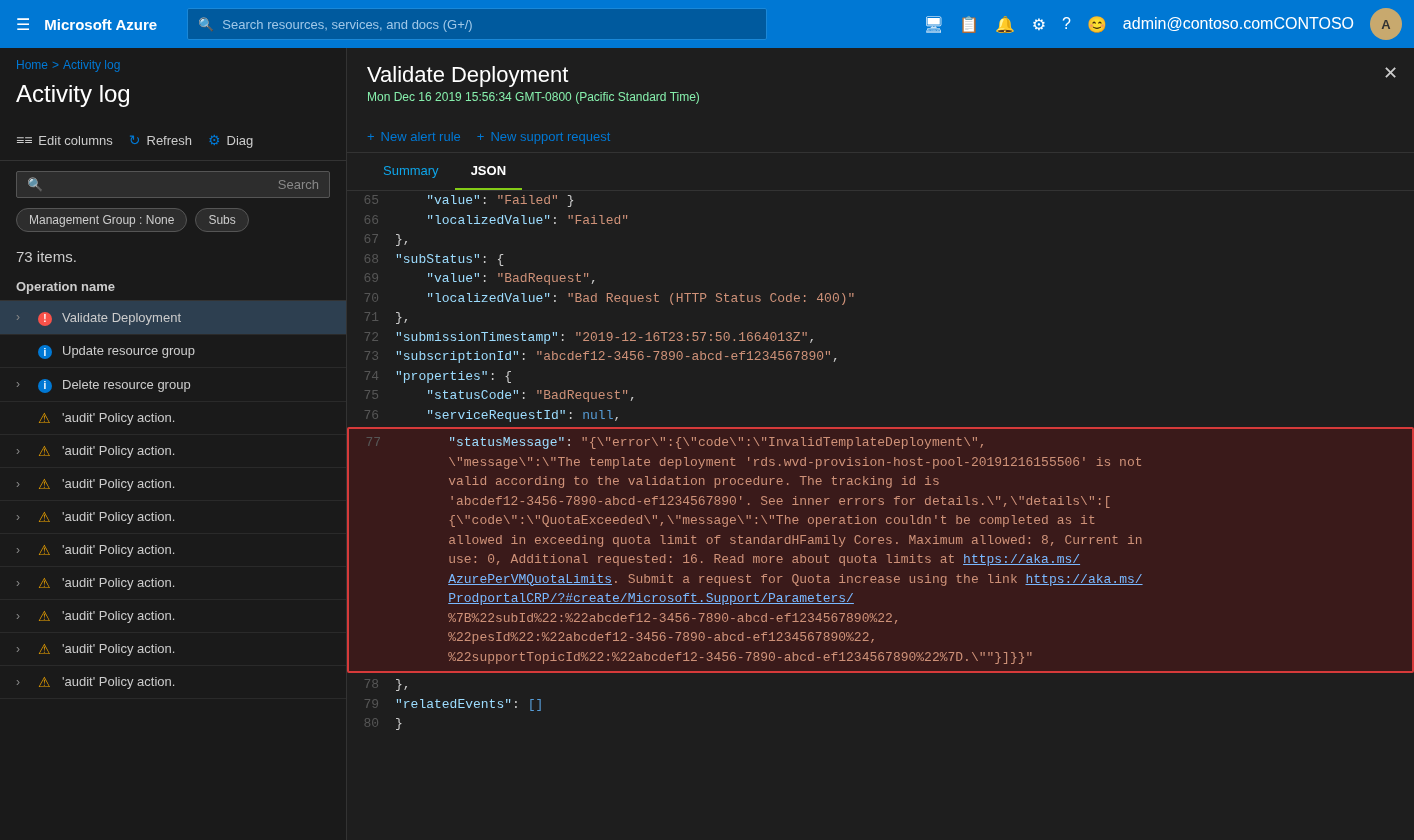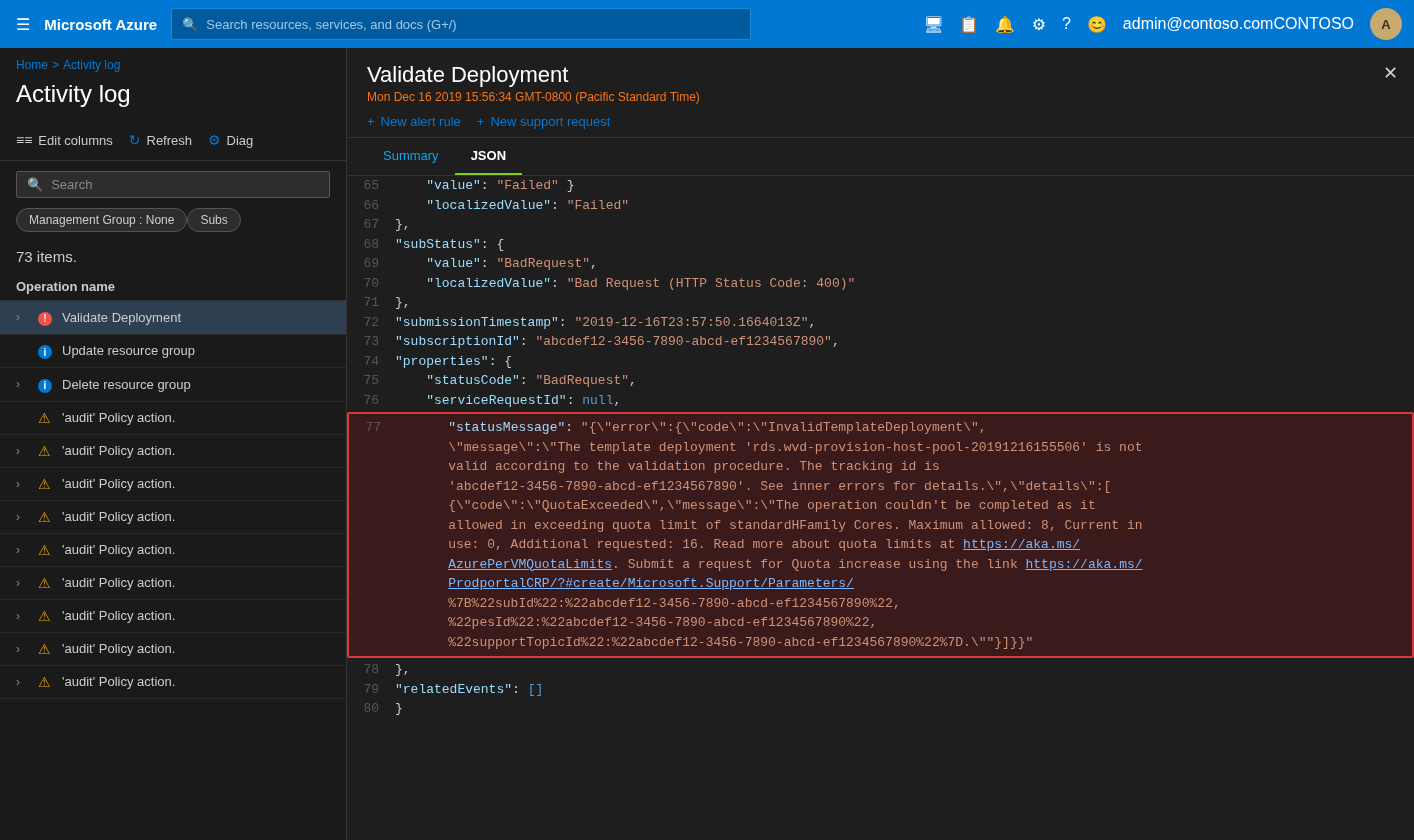--- a/index.html
+++ b/index.html
@@ -1,21 +1,21 @@
 <!DOCTYPE html>
 <html><head>
   <meta charset="utf-8">
   <style>
     * { box-sizing: border-box; margin: 0; padding: 0; }
     body { background: #1a1a1a; color: #ccc; font-family: 'Segoe UI', sans-serif; font-size: 13px; overflow: hidden; width: 1414px; height: 840px; display: flex; flex-direction: column; }
 
     
     .topbar { background: #0078d4; display: flex; align-items: center; height: 48px; padding: 0 12px; gap: 10px; flex-shrink: 0; }
     .topbar-menu-icon { color: white; font-size: 16px; cursor: pointer; padding: 4px; }
-    .topbar-logo { color: white; font-weight: 600; font-size: 15px; margin-right: 4px; white-space: nowrap; }
+    .topbar-logo { color: white; font-weight: 600; font-size: 15px; margin-right: 20px; white-space: nowrap; }
     .topbar-search { flex: 1; max-width: 580px; background: #005a9e; border: 1px solid #1a88d8; border-radius: 2px; display: flex; align-items: center; padding: 0 10px; height: 32px; gap: 8px; }
     .topbar-search input { background: transparent; border: none; outline: none; color: white; font-size: 13px; width: 100%; }
     .topbar-search input::placeholder { color: #a0c8e8; }
     .topbar-icons { margin-left: auto; display: flex; align-items: center; gap: 16px; color: white; }
     .topbar-icons span { cursor: pointer; font-size: 16px; }
     .topbar-user { display: flex; align-items: flex-end; color: white; font-size: 12px; line-height: 1.3; }
     .topbar-avatar { width: 32px; height: 32px; border-radius: 50%; background: #c8a96e; display: flex; align-items: center; justify-content: center; color: #333; font-weight: bold; font-size: 13px; cursor: pointer; }
 
     
     .main-layout { display: flex; flex: 1; overflow: hidden; }
@@ -23,40 +23,40 @@
     
     .sidebar { width: 347px; background: #1a1a1a; border-right: 1px solid #333; display: flex; flex-direction: column; flex-shrink: 0; overflow: hidden; }
     .sidebar-breadcrumb { padding: 10px 16px 4px; color: #0078d4; font-size: 12px; display: flex; align-items: center; gap: 4px; }
     .sidebar-breadcrumb a { color: #0078d4; text-decoration: none; cursor: pointer; }
     .sidebar-title { padding: 4px 16px 12px; font-size: 24px; font-weight: 300; color: #fff; }
     .sidebar-toolbar { display: flex; align-items: center; padding: 8px 16px; gap: 16px; border-bottom: 1px solid #333; flex-wrap: wrap; }
     .sidebar-toolbar-btn { display: flex; align-items: center; gap: 6px; color: #ccc; cursor: pointer; font-size: 13px; background: none; border: none; padding: 4px 0; }
     .sidebar-toolbar-btn .icon { font-size: 14px; }
     .sidebar-search { padding: 10px 16px; }
     .sidebar-search-box { display: flex; align-items: center; gap: 8px; background: #2d2d2d; border: 1px solid #555; border-radius: 2px; padding: 5px 10px; }
-    .sidebar-search-box input { background: transparent; border: none; outline: none; color: #ccc; font-size: 13px; width: 100%; }
+    .sidebar-search-box input { background: transparent; border: none; outline: none; color: #ccc; font-size: 13px; width: 100%; text-align: right; }
     .sidebar-search-box input::placeholder { color: #888; }
-    .sidebar-filters { padding: 0 16px 8px; display: flex; gap: 0; flex-wrap: wrap; }
+    .sidebar-filters { padding: 0 16px 8px; display: flex; gap: 8px; flex-wrap: wrap; }
     .filter-btn { background: #2d2d2d; border: 1px solid #555; border-radius: 12px; padding: 4px 12px; color: #ccc; font-size: 12px; cursor: pointer; white-space: nowrap; }
     .items-count { padding: 8px 16px; color: #ccc; font-size: 15px; }
     .col-header { padding: 6px 16px; color: #ccc; font-weight: 600; font-size: 13px; border-bottom: 1px solid #333; }
     .activity-list { flex: 1; overflow-y: auto; }
     .activity-list::-webkit-scrollbar { width: 6px; }
     .activity-list::-webkit-scrollbar-thumb { background: #444; }
     .list-item { display: flex; align-items: center; gap: 8px; padding: 8px 16px; cursor: pointer; border-bottom: 1px solid #2a2a2a; }
     .list-item.active { background: #2d3f50; }
     .list-item .expand-icon { color: #888; font-size: 12px; width: 14px; flex-shrink: 0; }
     .list-item .status-icon { font-size: 14px; width: 16px; flex-shrink: 0; }
     .list-item .item-label { color: #ccc; font-size: 13px; }
 
     
     .right-panel { flex: 1; background: #1e1e1e; display: flex; flex-direction: column; overflow: hidden; position: relative; }
     .panel-header { padding: 14px 20px 8px; border-bottom: 1px solid #333; }
     .panel-title { font-size: 22px; font-weight: 300; color: #fff; margin-bottom: 2px; }
-    .panel-subtitle { font-size: 12px; color: #f97316; margin-bottom: 10px; }
+    .panel-subtitle { font-size: 12px; color: #86efac; margin-bottom: 25px; }
     .panel-actions { display: flex; align-items: center; gap: 16px; }
     .panel-action-btn { display: flex; align-items: center; gap: 6px; color: #0078d4; cursor: pointer; font-size: 13px; background: none; border: none; text-decoration: none; }
     .panel-tabs { display: flex; gap: 0; padding: 0 20px; border-bottom: 1px solid #333; }
     .tab { padding: 10px 16px; cursor: pointer; color: #0ea5e9; font-size: 13px; border-bottom: 2px solid transparent; }
     .tab.active { color: #fff; border-bottom: 2px solid #84cc16; font-weight: 600; }
     .panel-content { flex: 1; overflow: hidden; display: flex; }
 
     
     .json-viewer { flex: 1; overflow-y: auto; overflow-x: auto; padding: 0; font-family: 'Consolas', 'Courier New', monospace; font-size: 13px; background: #1e1e1e; }
     .json-viewer::-webkit-scrollbar { width: 12px; background: #2d2d2d; }

